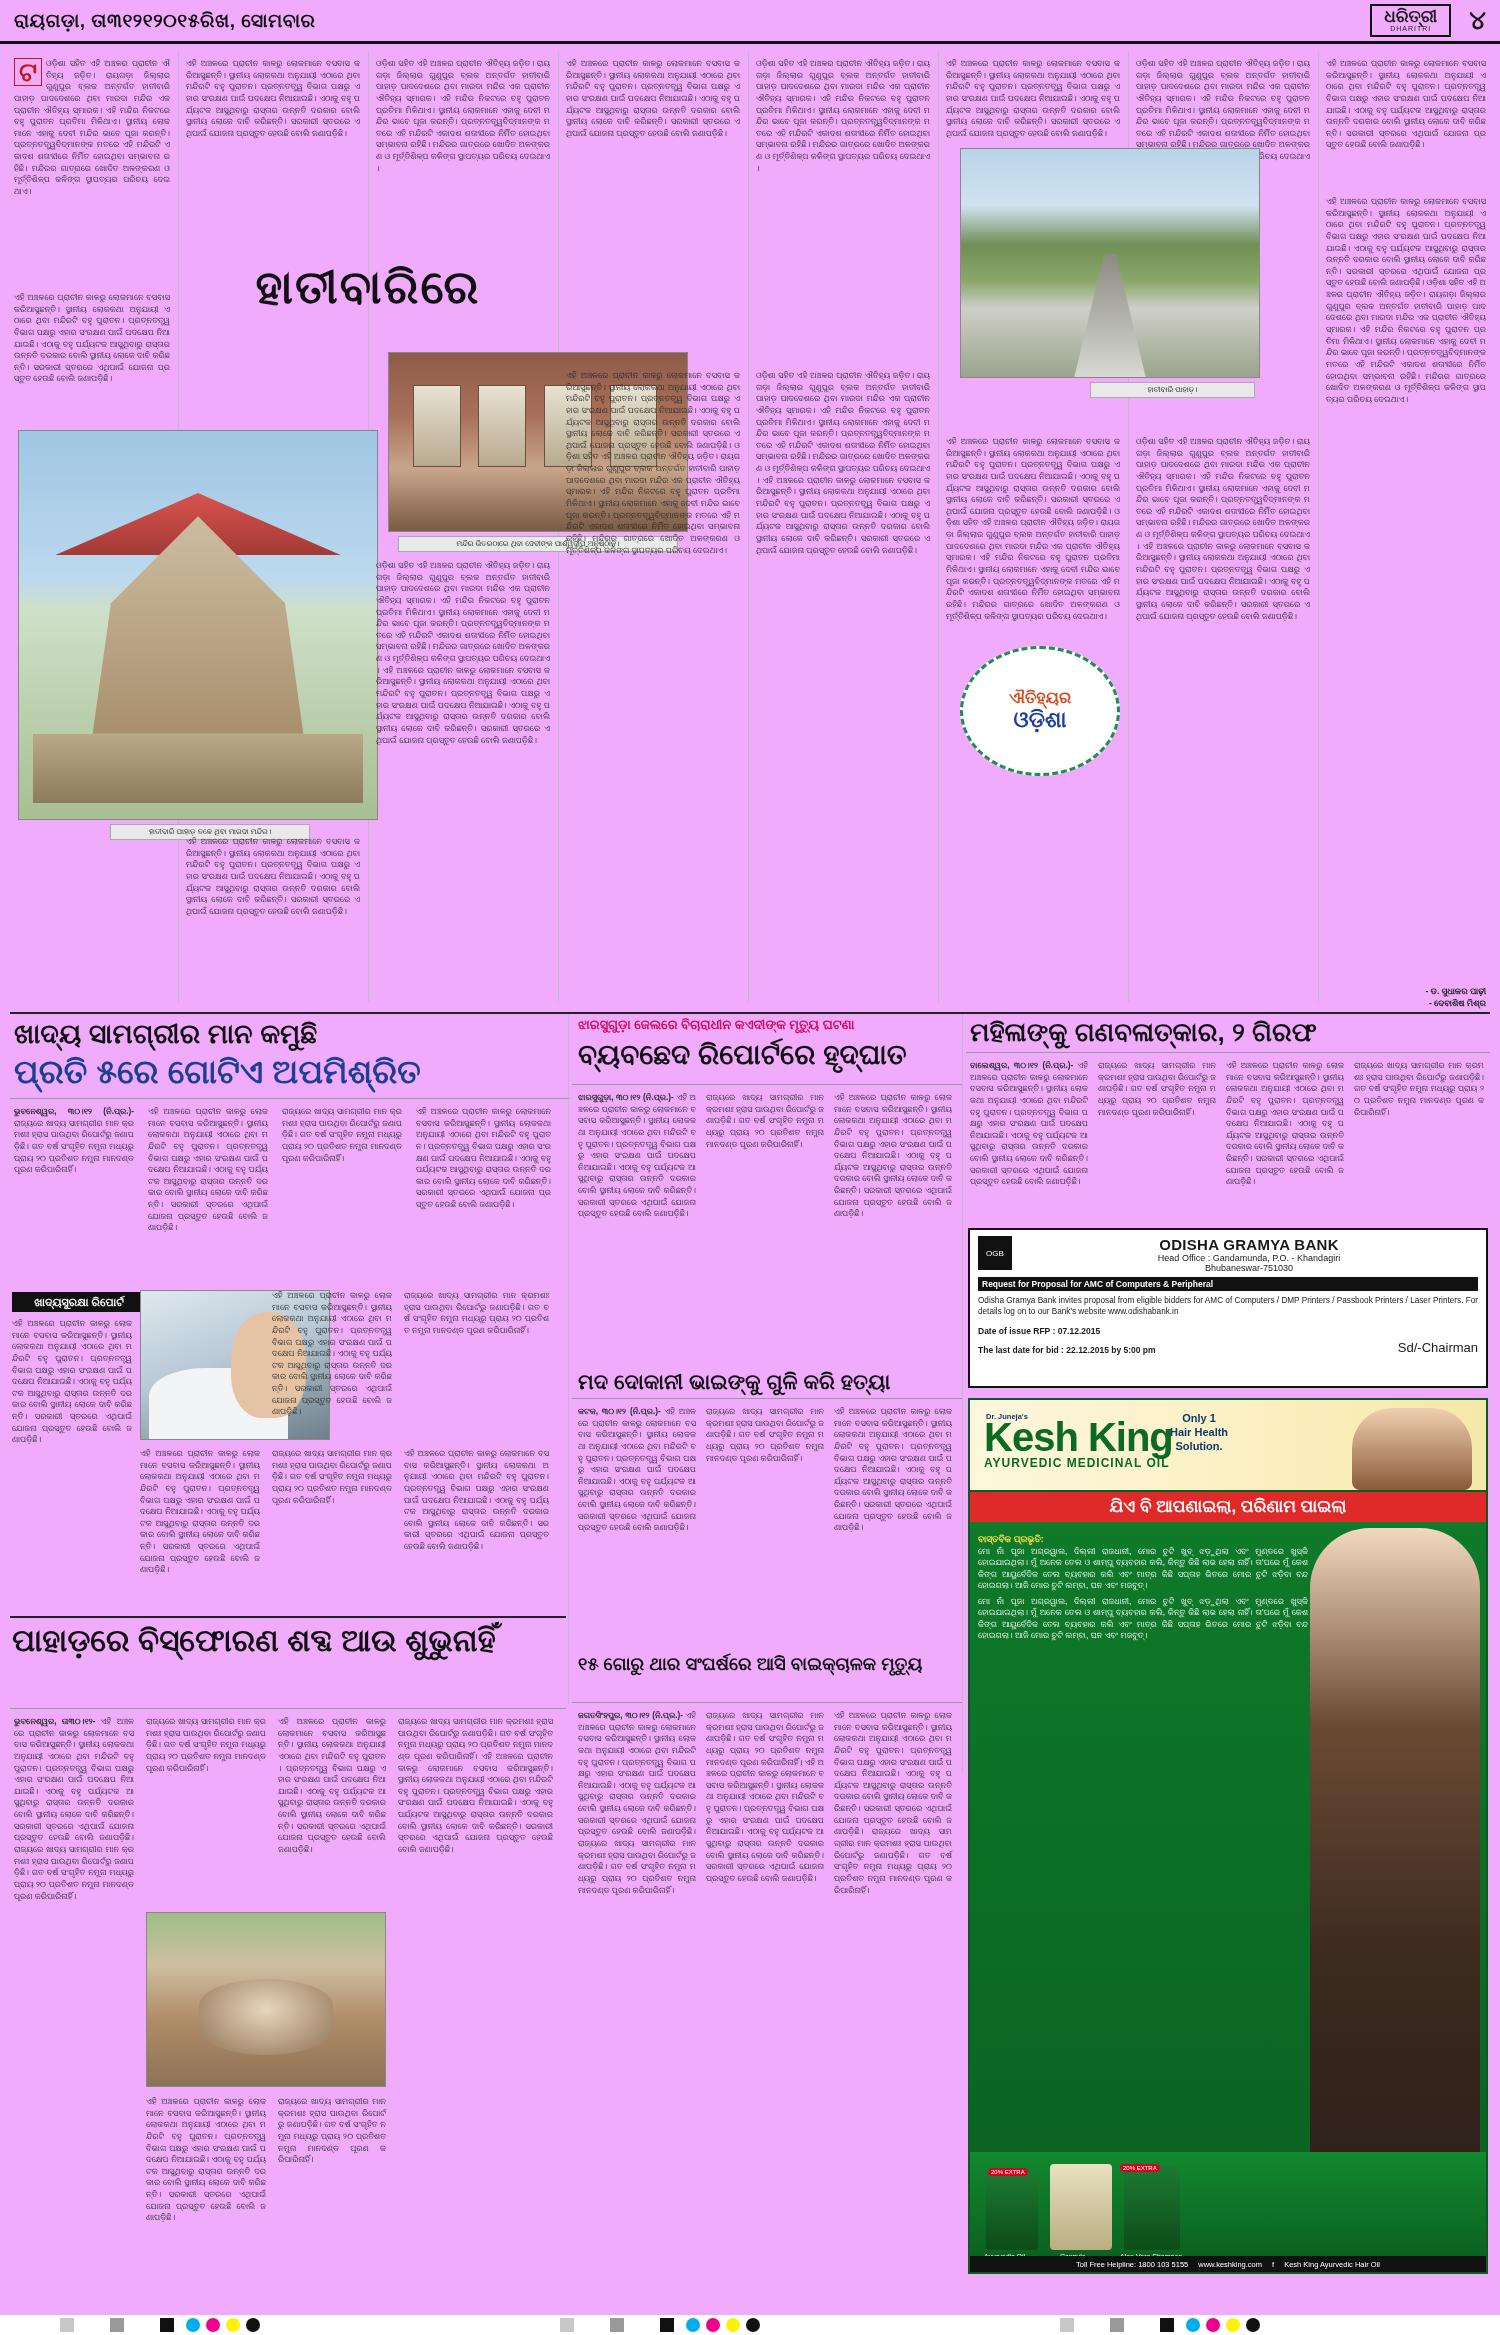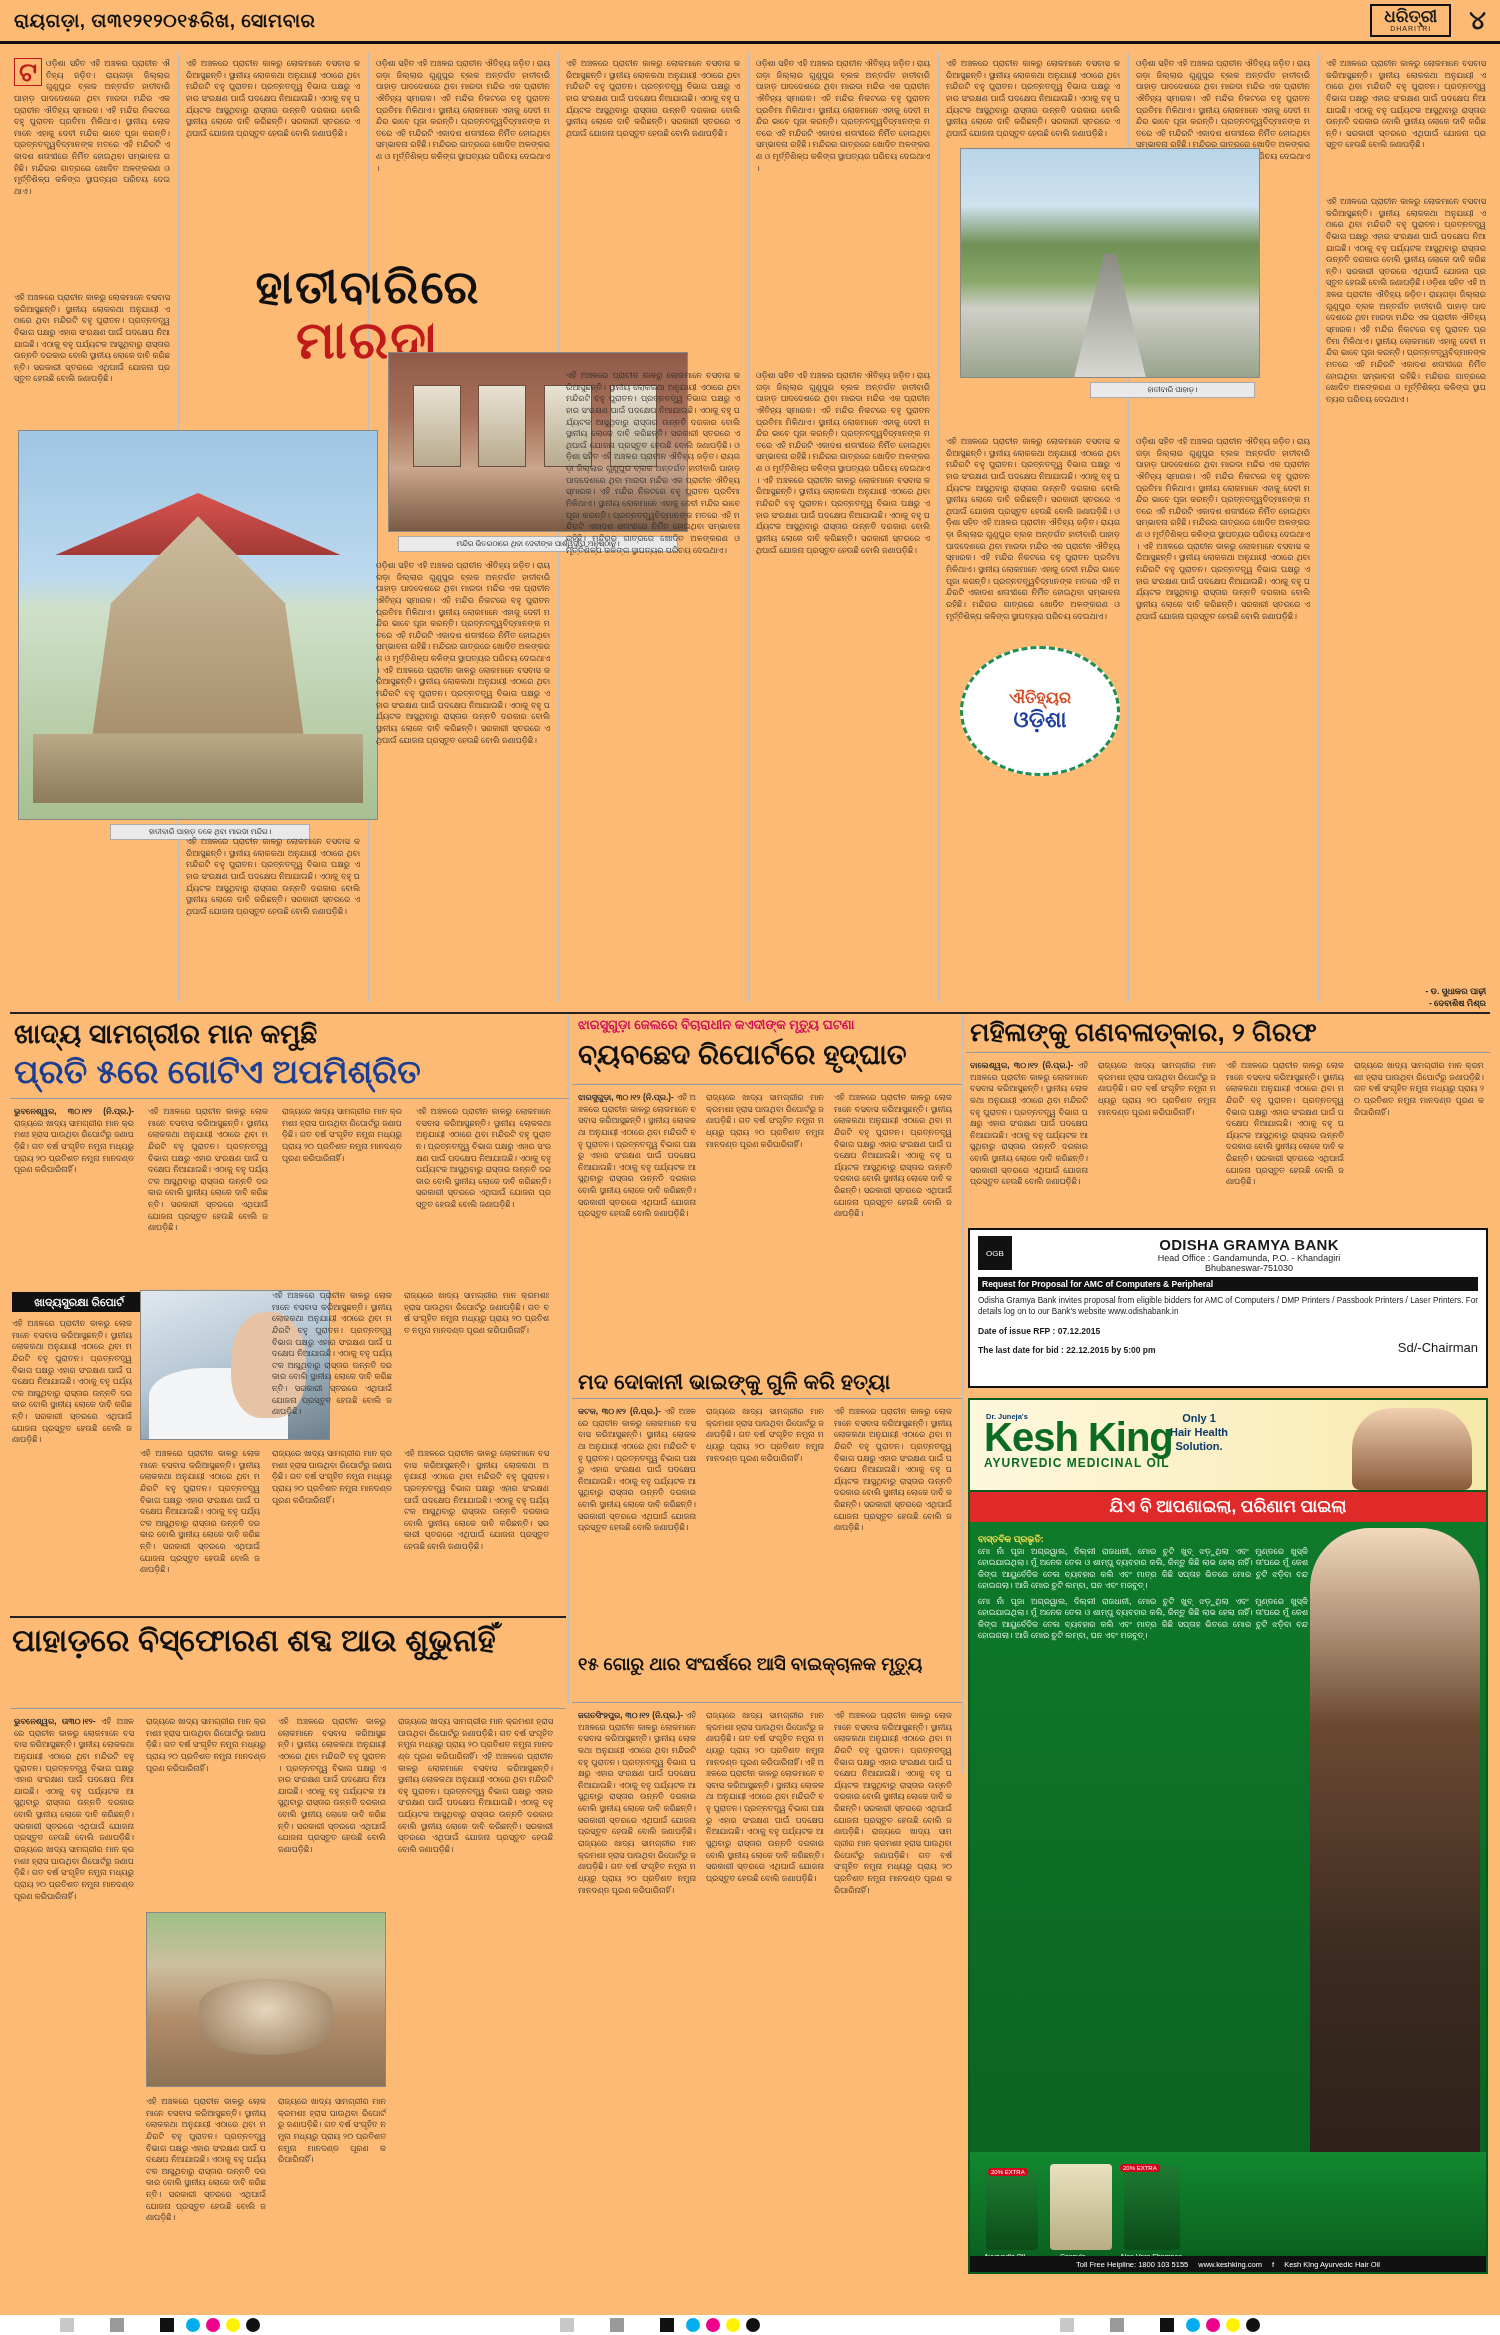--- a/index.html
+++ b/index.html
@@ -7,21 +7,21 @@
   body {
     width:1500px; height:2335px;
     background:#ffffff;
     font-family:"Liberation Sans", sans-serif;
     color:#1a1a1a;
     position:relative;
     overflow:hidden;
   }
   .page {
     position:absolute; left:0; top:0; width:1500px; height:2335px;
-    background:#fdba74;
+    background:#f0abfc;
   }
   
   .masthead {
     position:absolute; left:0; top:0; width:1500px; height:44px;
     border-bottom:3px solid #111;
     display:flex; align-items:center; justify-content:space-between;
     padding:0 14px;
   }
   .masthead .date {
     font-size:19px; font-weight:bold; letter-spacing:.5px; color:#111;
@@ -210,21 +210,20 @@
 
   <div class="col-text" style="position:absolute; left:1136px; top:58px; width:174px; height:140px;">
     <span>ଓଡ଼ିଶା ସହିତ ଏହି ଅଞ୍ଚଳର ପ୍ରାଚୀନ ଐତିହ୍ୟ ଜଡ଼ିତ। ରାୟଗଡ଼ା ଜିଲ୍ଲାର ଗୁଣୁପୁର ବ୍ଲକ ଅନ୍ତର୍ଗତ ହାତୀବାରି ପାହାଡ଼ ପାଦଦେଶରେ ଥିବା ମାରଦା ମନ୍ଦିର ଏକ ପ୍ରାଚୀନ ଐତିହ୍ୟ ସ୍ମାରକ। ଏହି ମନ୍ଦିର ନିକଟରେ ବହୁ ପୁରାତନ ପ୍ରତିମା ମିଳିଥାଏ। ସ୍ଥାନୀୟ ଲୋକମାନେ ଏହାକୁ ଦେବୀ ମନ୍ଦିର ଭାବେ ପୂଜା କରନ୍ତି। ପ୍ରତ୍ନତତ୍ତ୍ୱବିଦ୍‌ମାନଙ୍କ ମତରେ ଏହି ମନ୍ଦିରଟି ଏକାଦଶ ଶତାବ୍ଦୀରେ ନିର୍ମିତ ହୋଇଥିବା ସମ୍ଭାବନା ରହିଛି। ମନ୍ଦିରର ଗାତ୍ରରେ ଖୋଦିତ ଅଳଙ୍କରଣ ଓ ମୂର୍ତ୍ତିଶିଳ୍ପ କଳିଙ୍ଗ ସ୍ଥାପତ୍ୟର ପରିଚୟ ଦେଇଥାଏ।</span>
   </div>
 
   <div class="col-text" style="position:absolute; left:1326px; top:58px; width:160px; height:130px;">
     <span>ଏହି ଅଞ୍ଚଳରେ ପ୍ରାଚୀନ କାଳରୁ ଲୋକମାନେ ବସବାସ କରିଆସୁଛନ୍ତି। ସ୍ଥାନୀୟ ଲୋକକଥା ଅନୁଯାୟୀ ଏଠାରେ ଥିବା ମନ୍ଦିରଟି ବହୁ ପୁରାତନ। ପ୍ରତ୍ନତତ୍ତ୍ୱ ବିଭାଗ ପକ୍ଷରୁ ଏହାର ସଂରକ୍ଷଣ ପାଇଁ ପଦକ୍ଷେପ ନିଆଯାଇଛି। ଏଠାକୁ ବହୁ ପର୍ଯ୍ୟଟକ ଆସୁଥିବାରୁ ରାସ୍ତାର ଉନ୍ନତି ଦରକାର ବୋଲି ସ୍ଥାନୀୟ ଲୋକେ ଦାବି କରିଛନ୍ତି। ସରକାରୀ ସ୍ତରରେ ଏଥିପାଇଁ ଯୋଜନା ପ୍ରସ୍ତୁତ ହେଉଛି ବୋଲି ଜଣାପଡ଼ିଛି।</span>
   </div>
 
   <div class="hl" style="position:absolute; left:178px; top:262px; width:380px; text-align:center; font-size:46px; letter-spacing:2px;">ହାତୀବାରିରେ</div>
-  <div class="hl hl-red" style="position:absolute; left:178px; top:312px; width:380px; text-align:center; font-size:52px; letter-spacing:2px;">ମାରଦା</div>
 
   <div class="photo temple" style="left:18px; top:430px; width:360px; height:390px;">
     <div class="roof"></div>
     <div class="dome"></div>
     <div class="base"></div>
   </div>
   <div class="cap" style="left:110px; top:824px; width:200px;">ହାତୀବାରି ପାହାଡ଼ ତଳେ ଥିବା ମାରଦା ମନ୍ଦିର।</div>
 
   <div class="photo mandir" style="left:388px; top:352px; width:300px; height:180px;">
     <div class="niche" style="left:8%;"></div>

